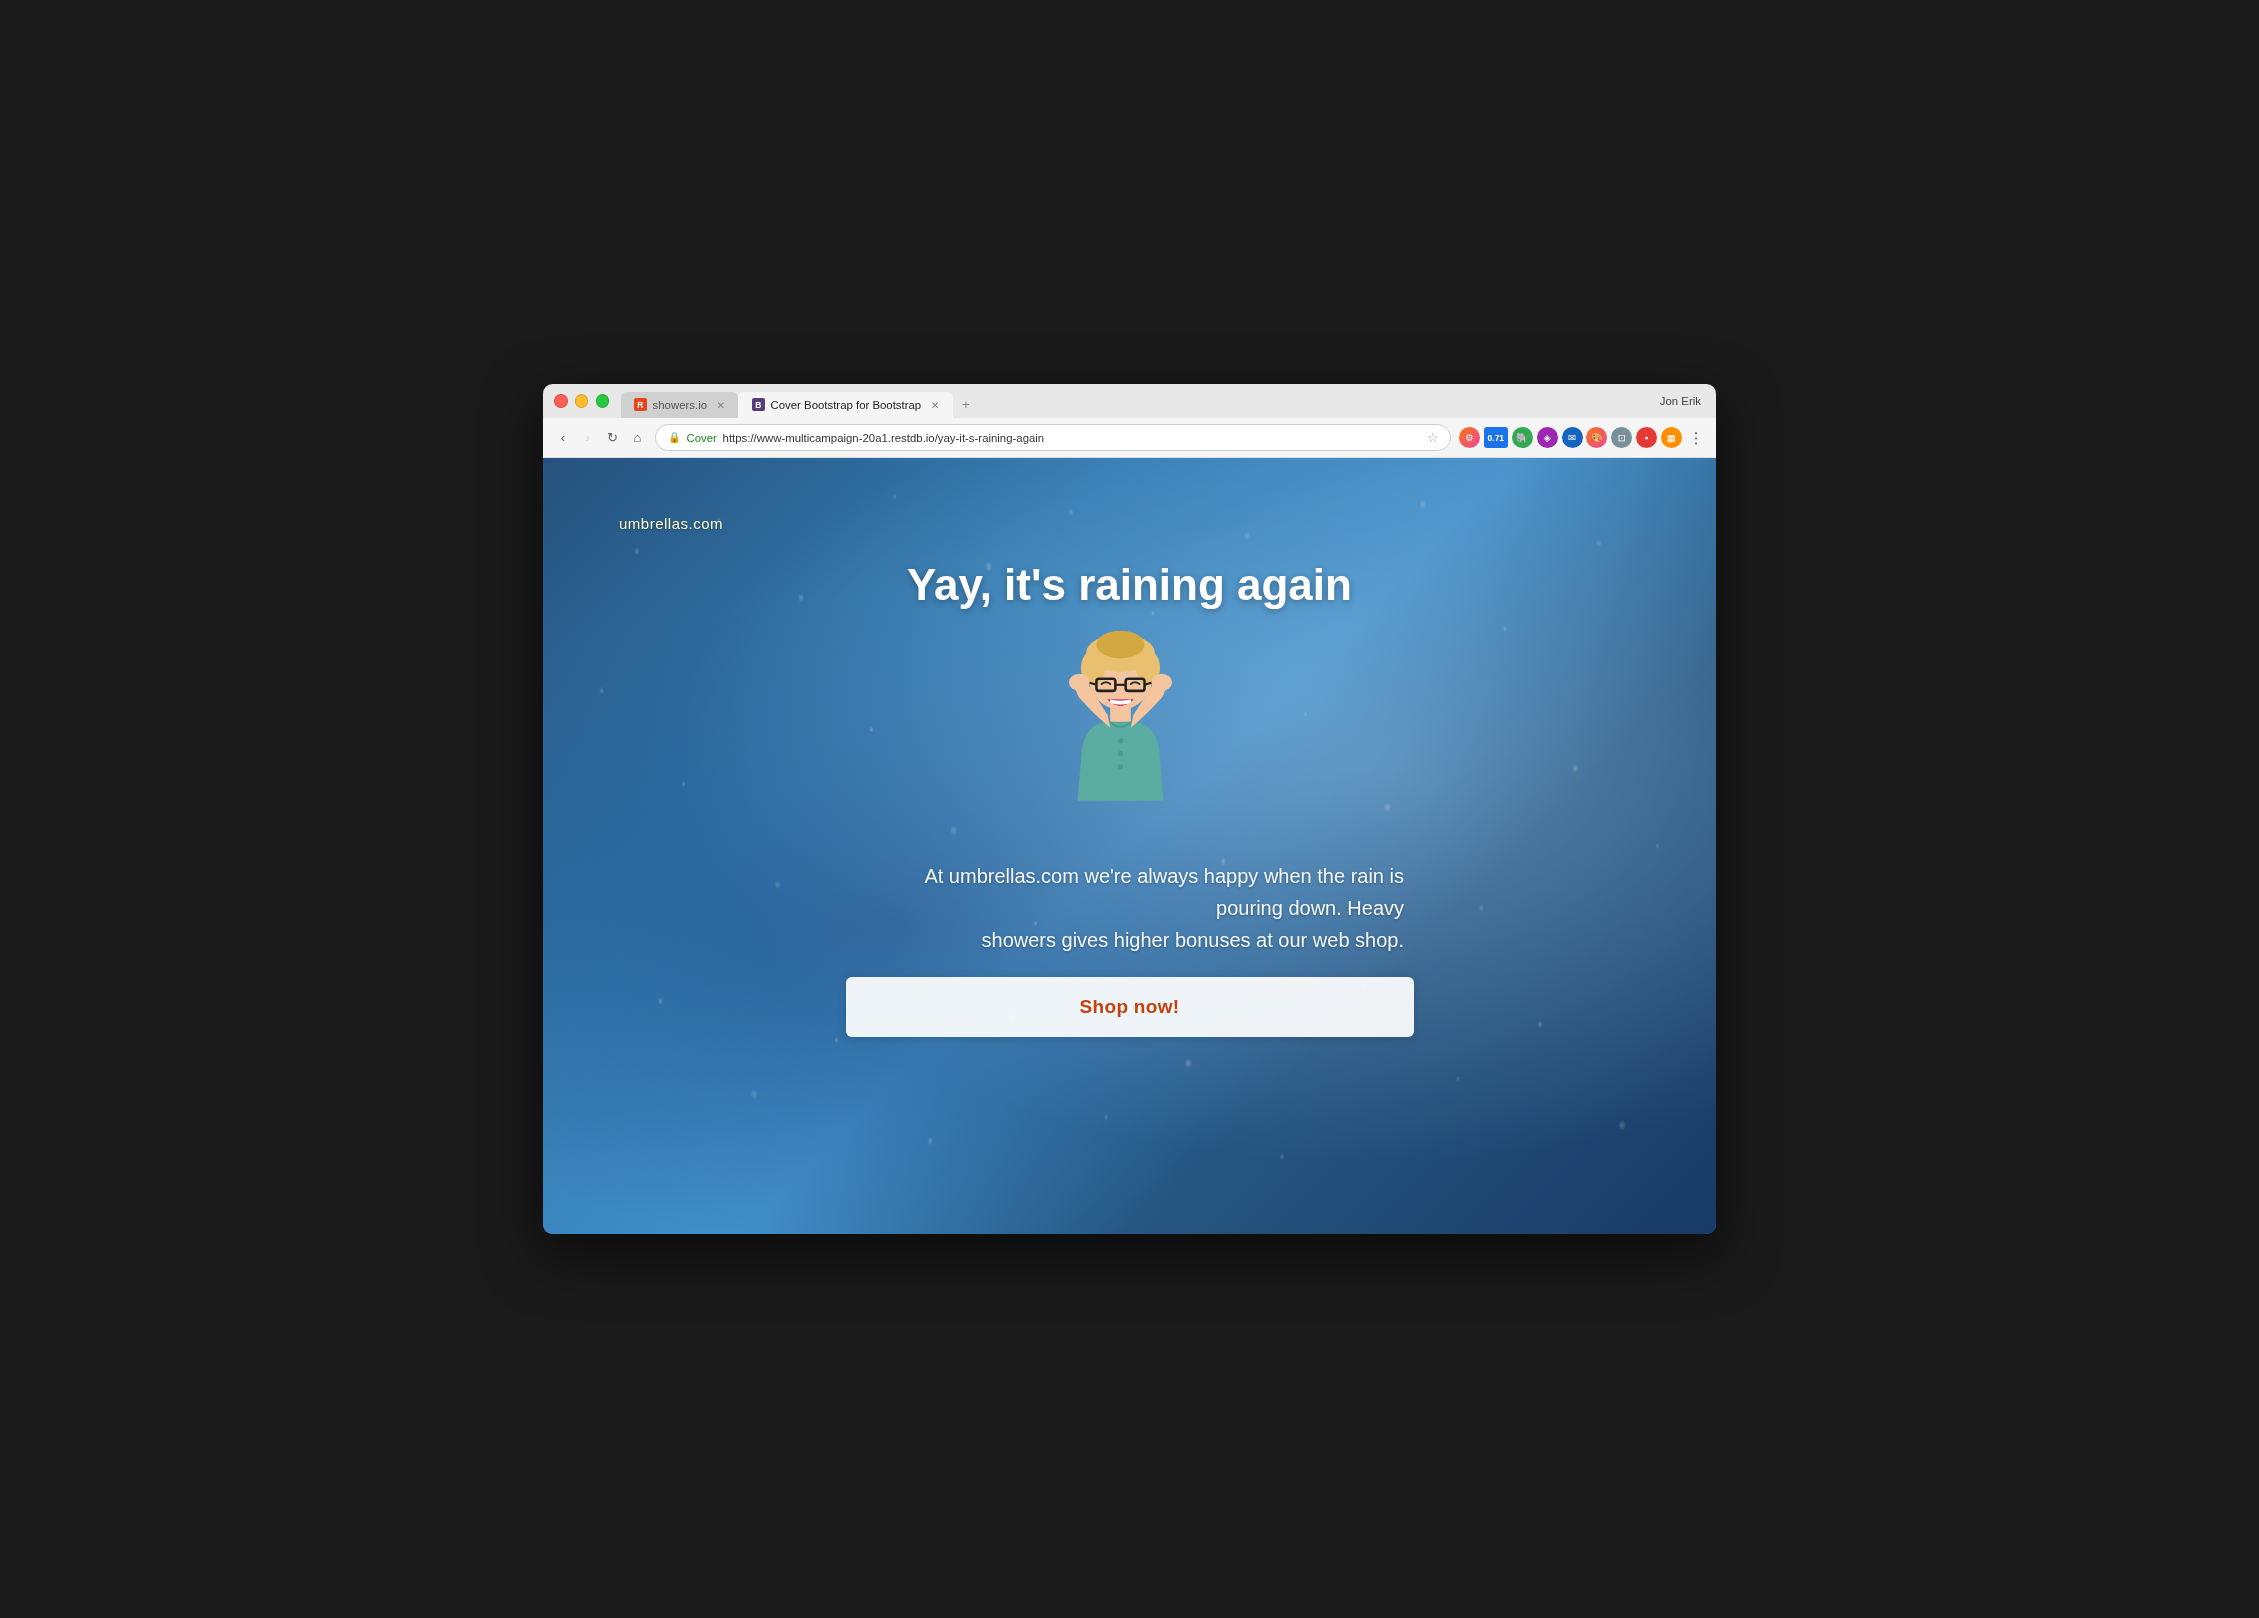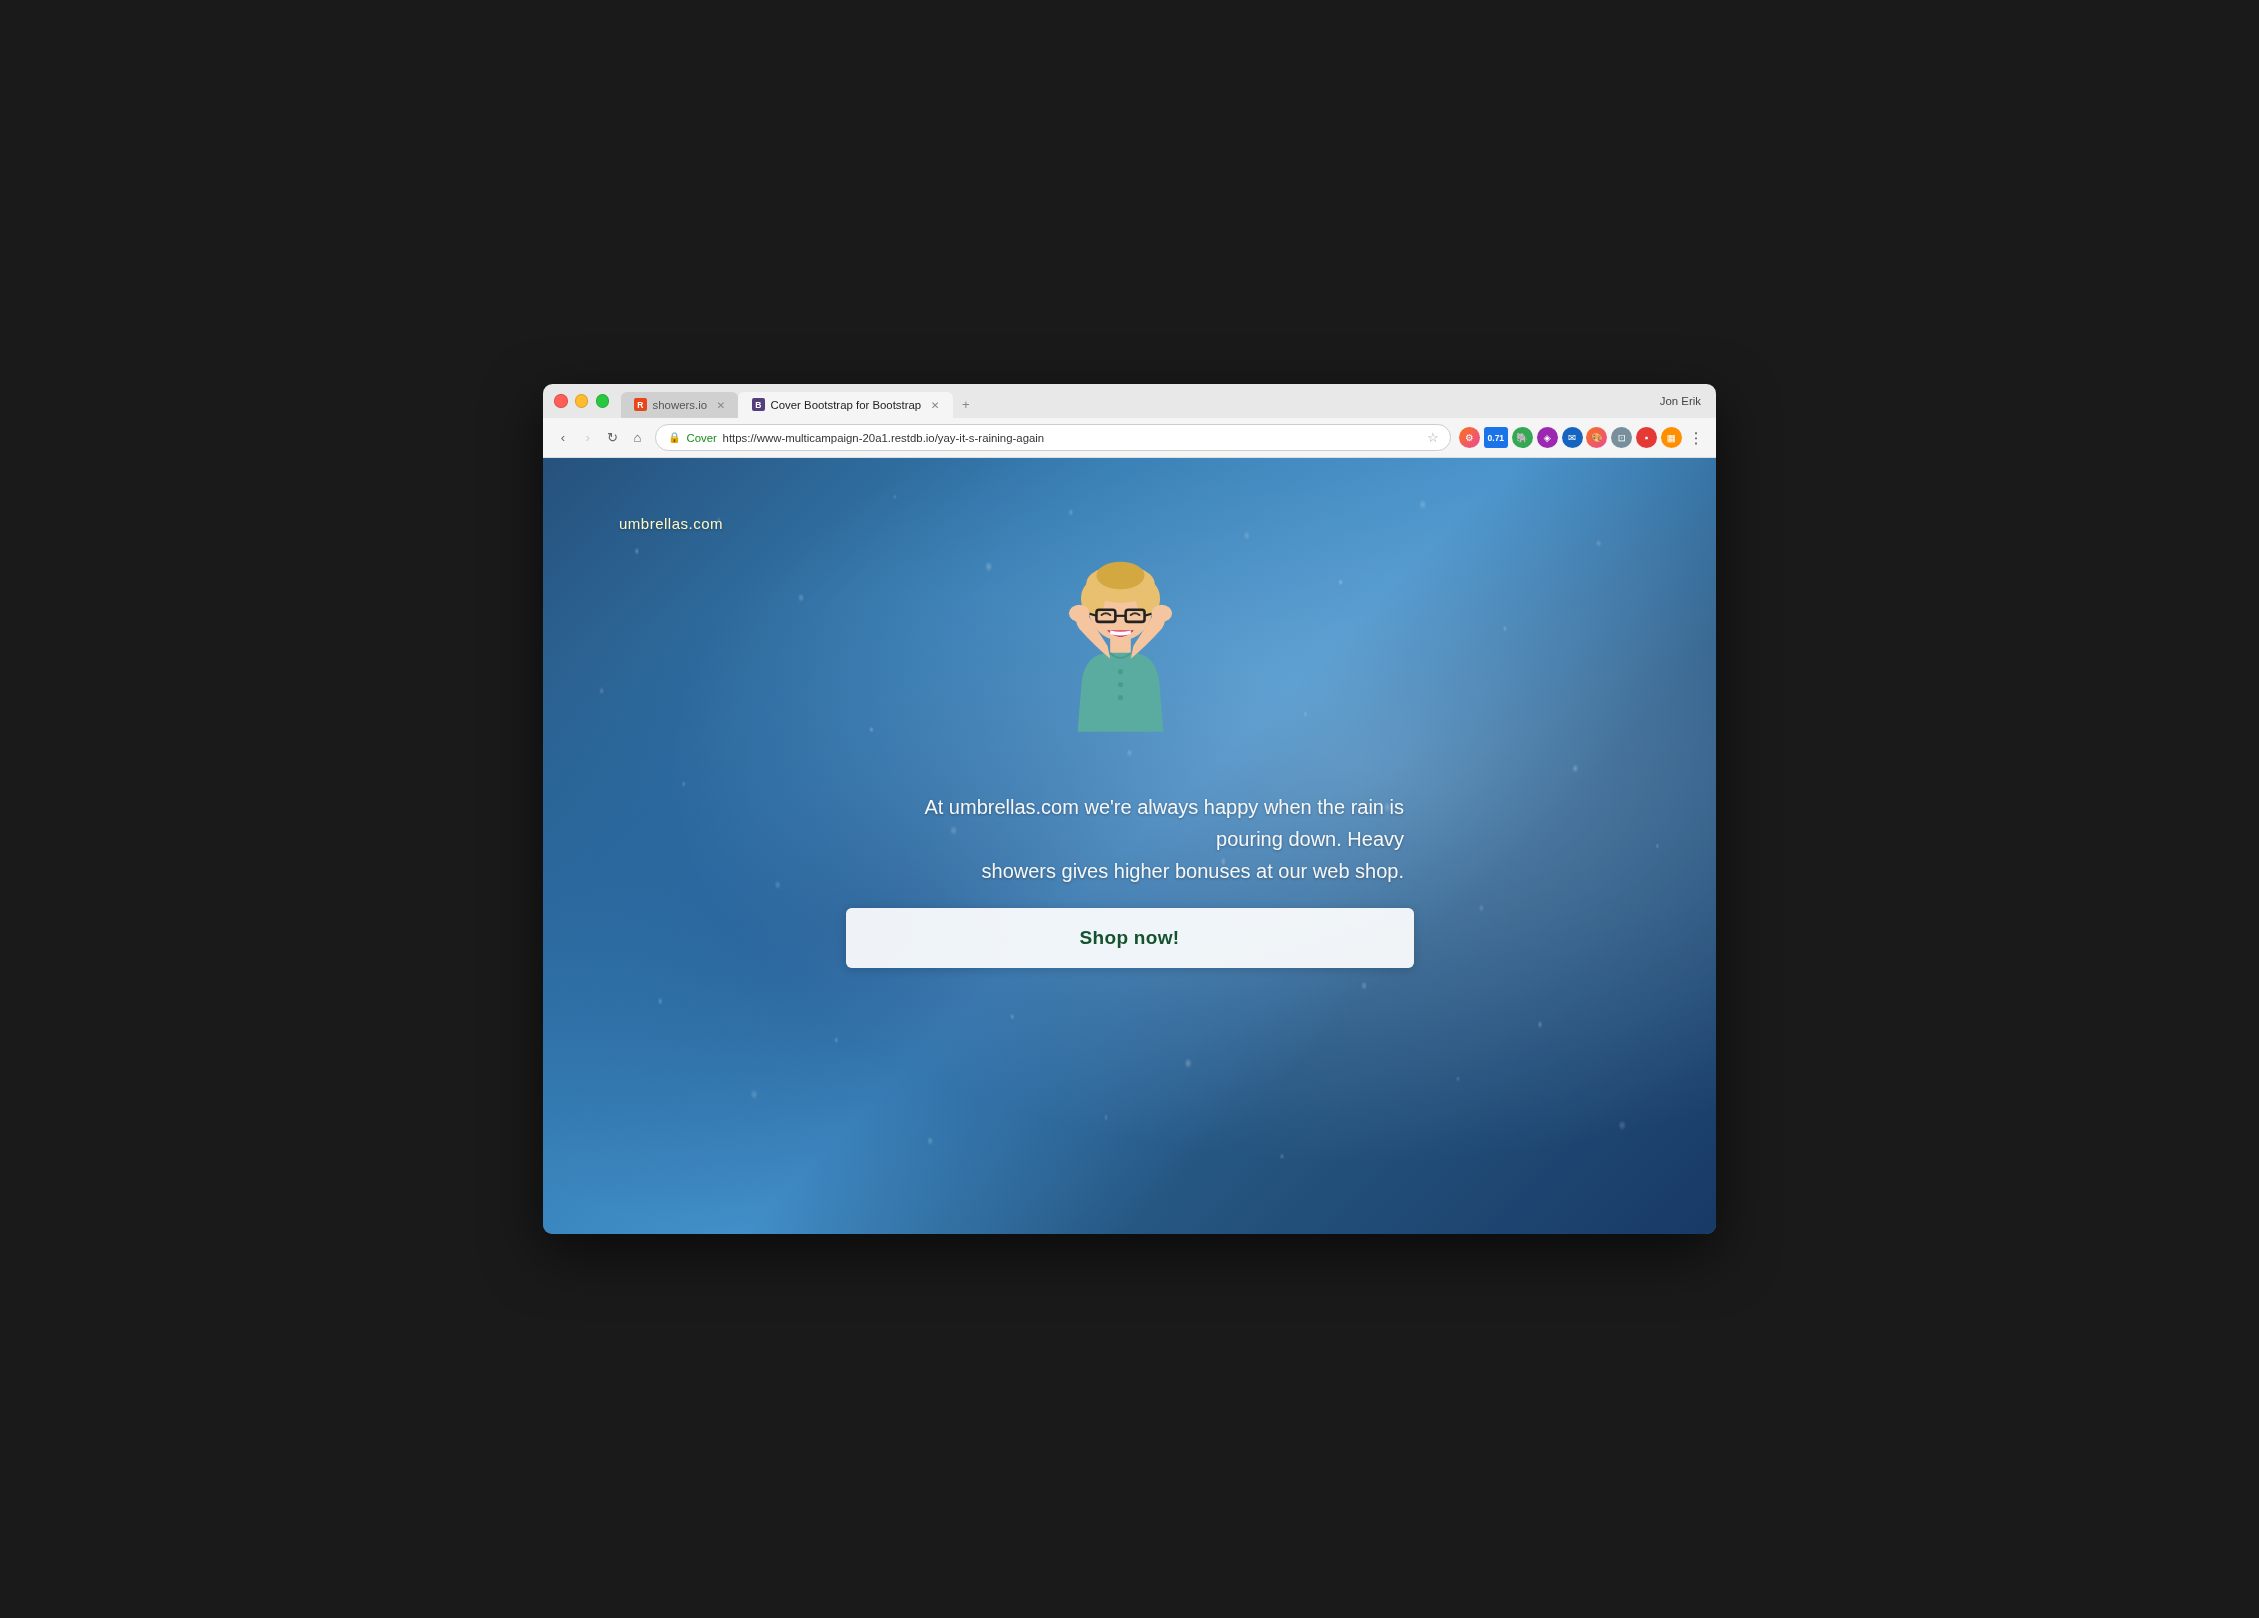--- a/index.html
+++ b/index.html
@@ -328,21 +328,21 @@
       font-size: 20px;
       text-align: right;
       max-width: 549px;
       line-height: 1.6;
       text-shadow: 0 0.9px 2.8px rgba(0,0,0,0.3);
       margin-bottom: 21px;
     }
 
     .shop-button {
       background: rgba(255,255,255,0.92);
-      color: #14532d;
+      color: #c2410c;
       border: none;
       border-radius: 5.7px;
       padding: 19px 0;
       width: 568px;
       font-size: 19px;
       font-weight: 700;
       cursor: pointer;
       text-align: center;
       letter-spacing: 0.3px;
       box-shadow: 0 1.9px 9.5px rgba(0,0,0,0.15);
@@ -420,20 +420,21 @@
 
   <div class="page-content">
     <div class="rain-bg"></div>
     <div class="drops-overlay"></div>
 
     <div class="page-inner">
 
       <div class="site-logo">umbrellas.com</div>
 
       <div class="hero-section">
+        <h1 class="hero-title">Yay, it's raining again</h1>
 
         <div class="person-container">
           <svg class="person-svg" viewBox="0 0 200 220" xmlns="http://www.w3.org/2000/svg">
 
             <ellipse cx="100" cy="52" rx="38" ry="42" fill="#f5c5a0"></ellipse>
 
             <ellipse cx="100" cy="28" rx="40" ry="22" fill="#e8c070"></ellipse>
             <ellipse cx="68" cy="45" rx="14" ry="20" fill="#e8c070"></ellipse>
             <ellipse cx="132" cy="45" rx="14" ry="20" fill="#e8c070"></ellipse>
 

